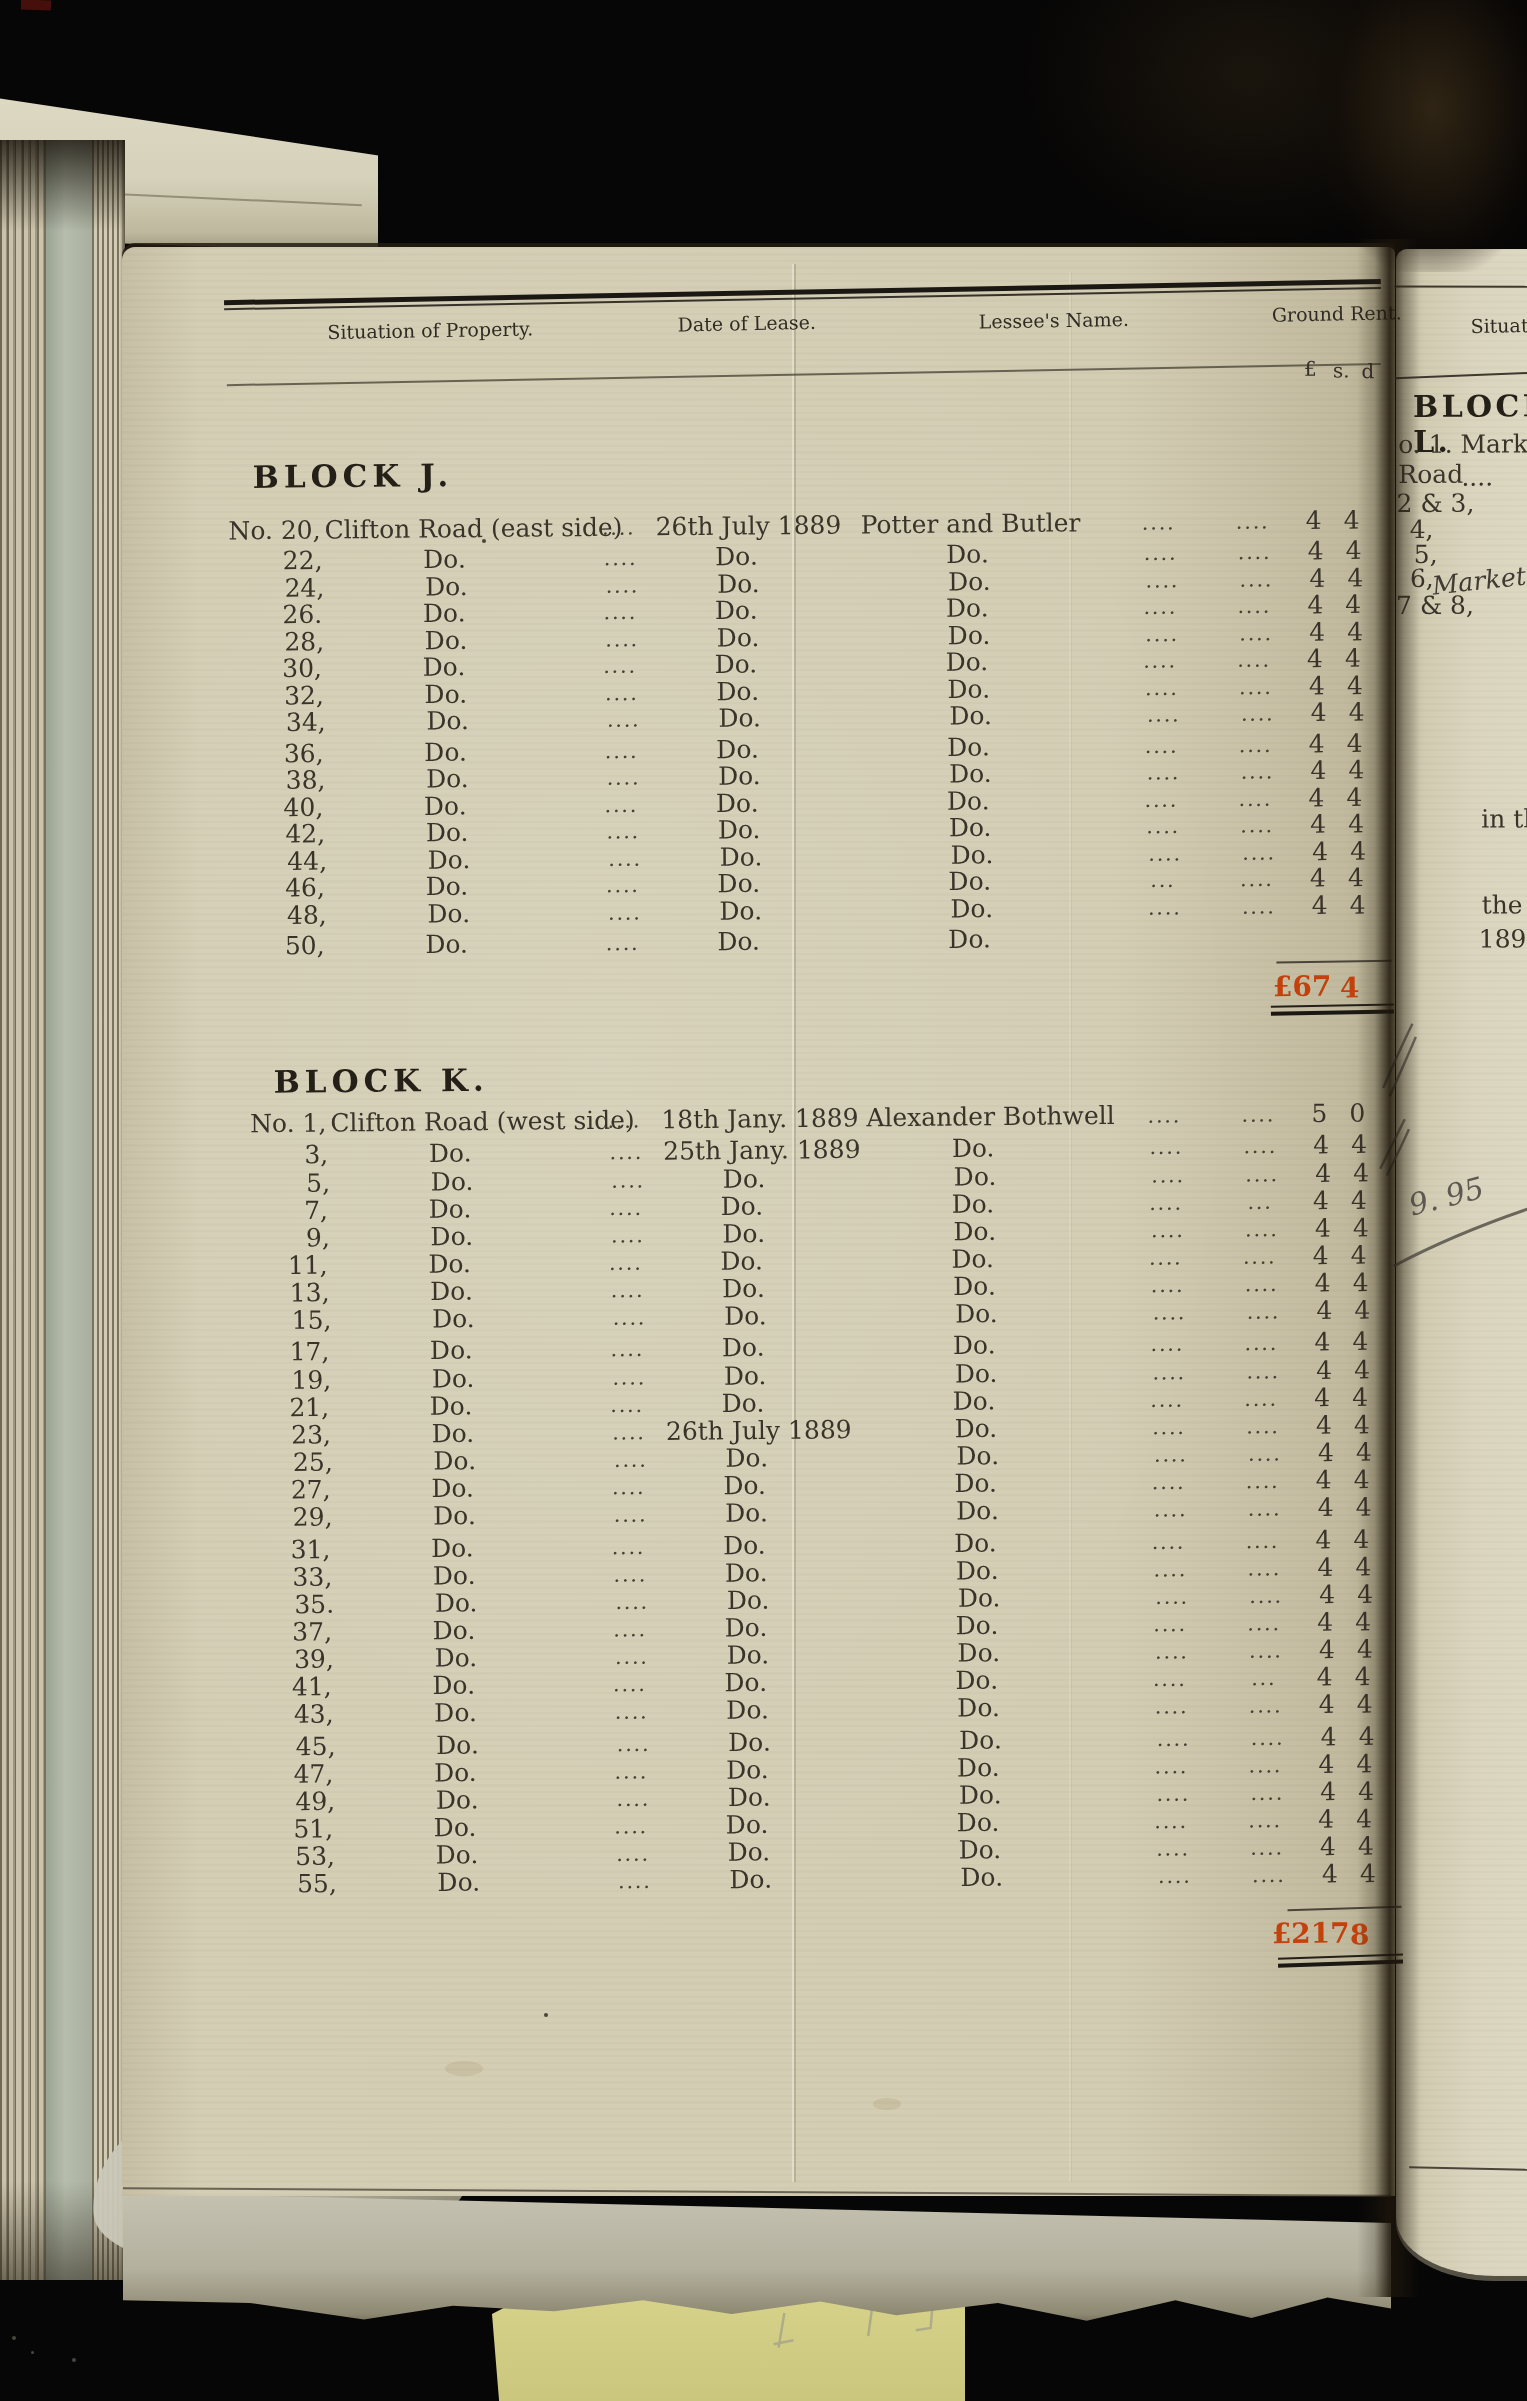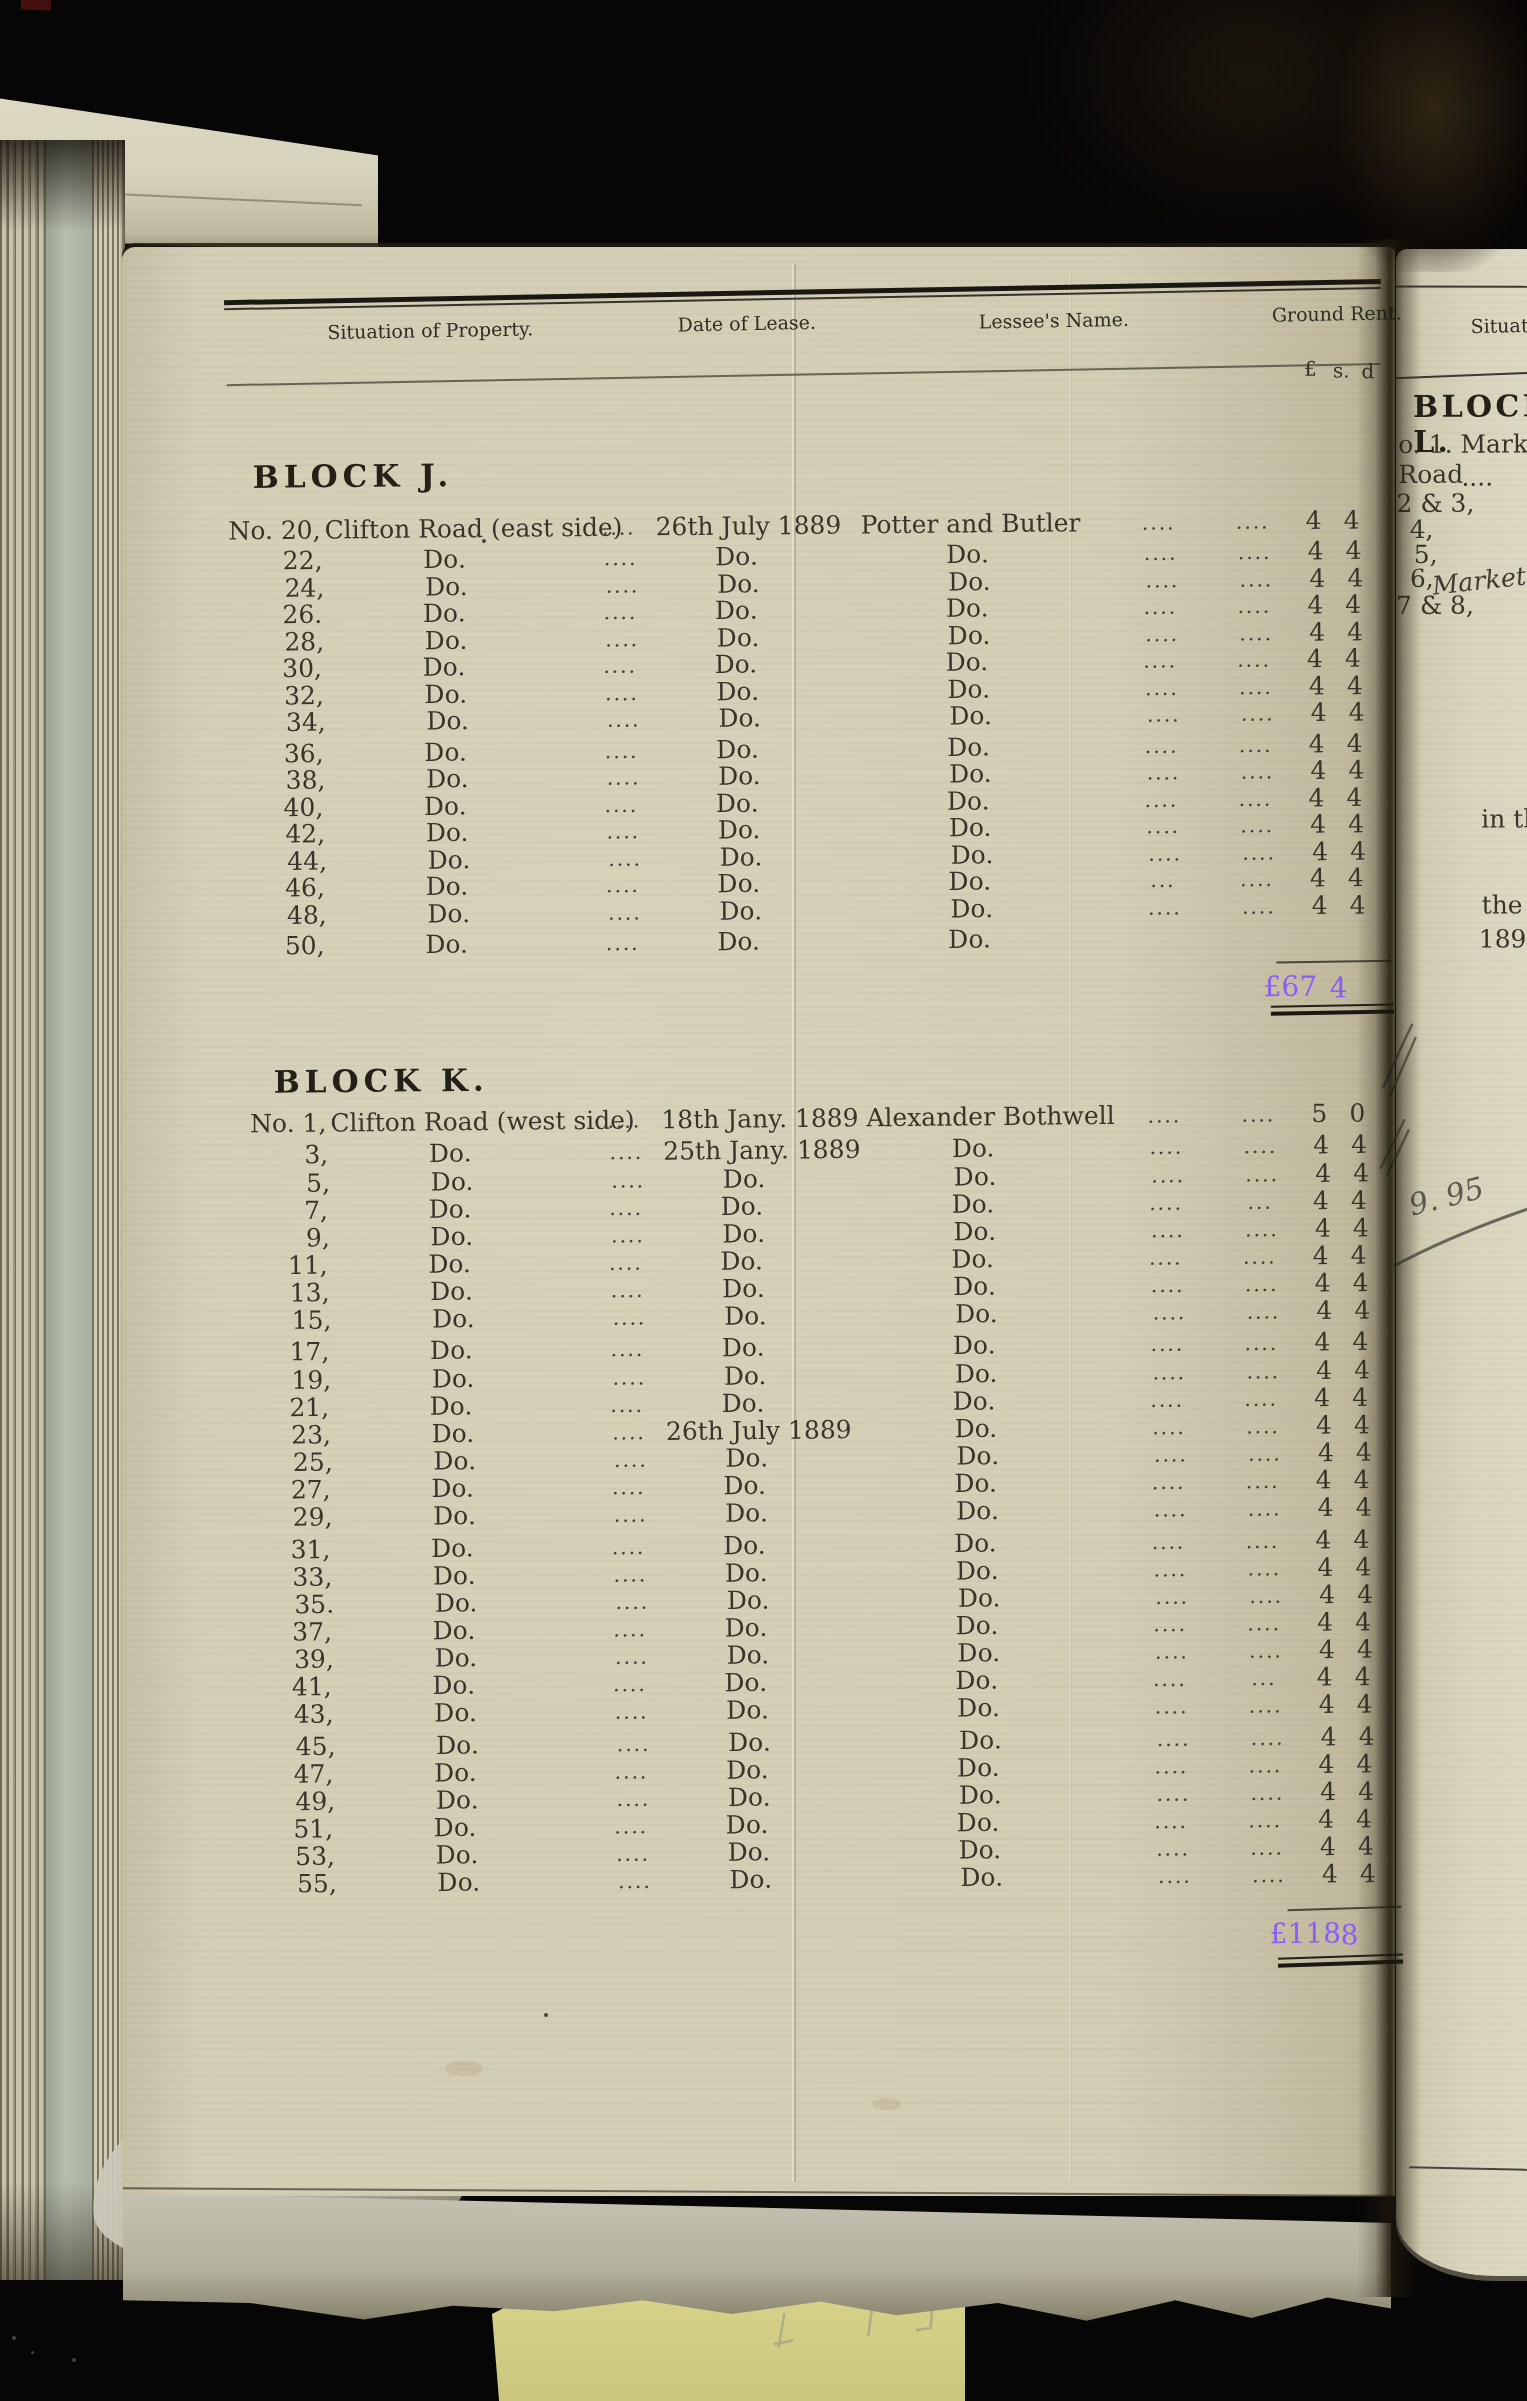--- a/index.html
+++ b/index.html
@@ -77,21 +77,21 @@
 
   .colhead{font-size:19px;line-height:21.4px;color:#2f2b22;text-align:center;transform:rotate(-.5deg);}
   .poundshead{font-size:20px;color:#35302a;}
 
   .block-title{font-size:31px;letter-spacing:5px;color:#241f17;font-weight:bold;}
 
   .trow{position:absolute;left:0;width:1416px;height:28px;font-size:25px;line-height:28px;}
   .cell{position:absolute;top:0;white-space:nowrap;}
   .cell.dots1,.cell.dots2,.cell.sdots{font-size:21.4px;letter-spacing:1.6px;color:#464034;}
 
-  .total-text{font-size:28px;line-height:30px;color:#8b5cf6;text-align:left;}
+  .total-text{font-size:28px;line-height:30px;color:#c2410c;text-align:center;font-weight:bold;}
   .thin{background:#4a443a;height:1.6px;}
   .dbl-a{background:#23201a;height:1.6px;}
   .dbl-b{background:#1b1712;height:4.1px;}
 
   .rp-line{font-size:25px;line-height:28px;color:#39332a;white-space:nowrap;transform:translateY(-50%);}
   .rp-frag{font-size:25px;color:#39332a;white-space:nowrap;}
   .hand{font-style:italic;color:#413c33;}
 
   
   .speck{border-radius:50%;background:#4a4438;}
@@ -643,21 +643,21 @@
           <span class="cell date" style="left: 702px; width: 82px; text-align: center;">Do.</span>
           <span class="cell lessee" style="left: 933px; width: 82px; text-align: center;">Do.</span>
           <span class="cell dots1" style="left: 1126px; width: 82px; text-align: center;">....</span>
           <span class="cell dots2" style="left: 1220px; width: 82px; text-align: center;">....</span>
           <span class="cell rl" style="left: 1281px; width: 49px; text-align: right;">4</span>
           <span class="cell rs" style="left: 1319px; width: 49px; text-align: right;">4</span>
         </div>
       </div>
 
     <div class="abs thin" style="left:1281px;top:1918px;width:114px;transform:rotate(-1.2deg);"></div>
-    <div class="abs total-text" style="left:1263px;top:1929px;width:82px;">£118</div>
+    <div class="abs total-text" style="left:1263px;top:1929px;width:82px;">£217</div>
     <div class="abs total-text" style="left:1334px;top:1931px;width:38px;">8</div>
     <div class="abs dbl-a" style="left:1271px;top:1966px;width:125px;transform:rotate(-1.4deg);"></div>
     <div class="abs dbl-b" style="left:1271px;top:1972px;width:125px;transform:rotate(-1.4deg);"></div>
   </div>
 
   <div class="abs" id="content-right">
     <div class="abs thin" style="left:1395px;top:286px;width:133px;transform:rotate(.4deg);background:#3e382e;"></div>
     <div class="abs colhead" style="left:1471px;top:316px;text-align:left;">Situati</div>
     <div class="abs thin" style="left:1395px;top:375px;width:133px;transform:rotate(-2deg);background:#3e382e;"></div>
 

